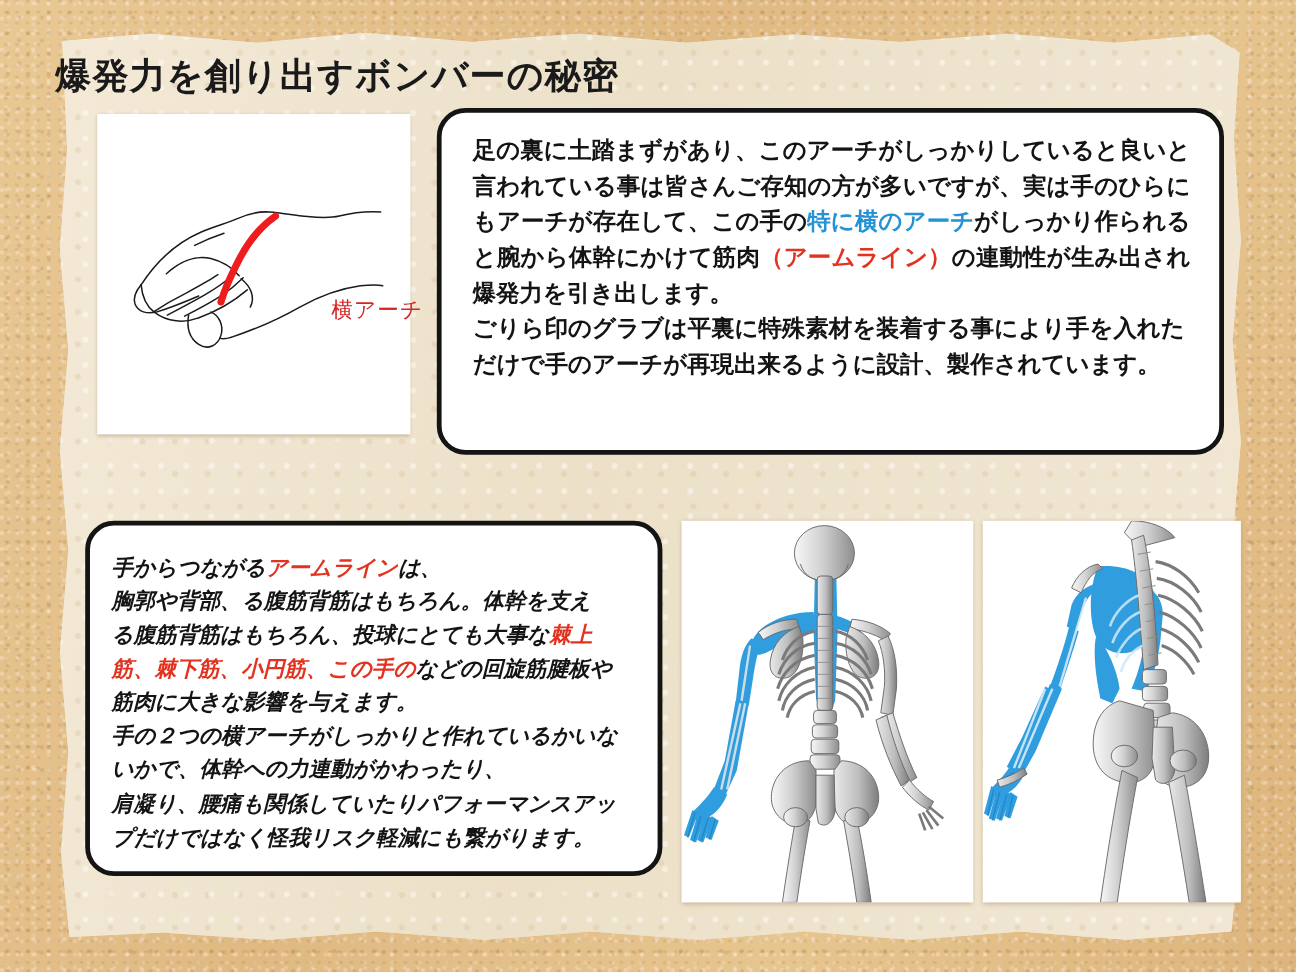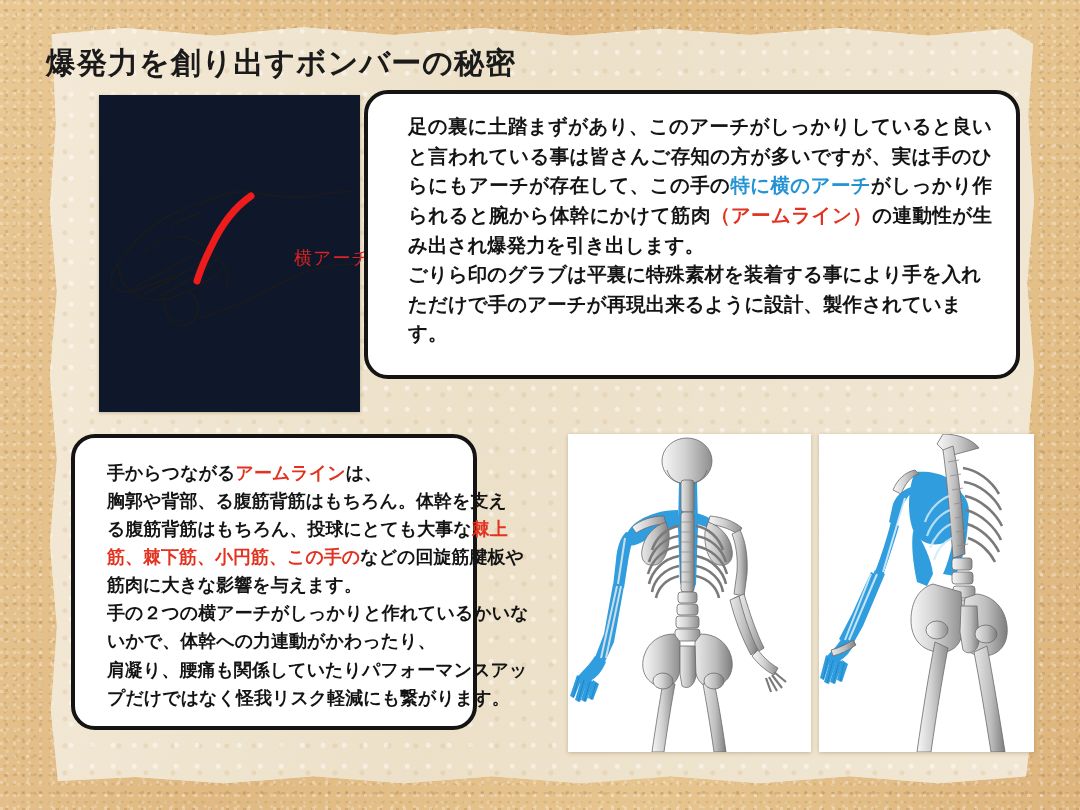--- a/index.html
+++ b/index.html
@@ -48,46 +48,45 @@
   
   #title {
     position:absolute; left:46px; top:43px; width:992px;
     text-align:left;
     font-size:30px; font-weight:700; color:#1a1a1a;
     letter-spacing:1px;
     white-space:nowrap;
   }
   
   #hand-panel {
-    position:absolute; left:99px; top:95px; width:261px; height:317px;
-    background:#0f172a;
+    position:absolute; left:81px; top:95px; width:261px; height:267px;
+    background:#ffffff;
     box-shadow:0 1px 3px rgba(120,90,50,.35);
   }
   #hand-panel svg { display:block; width:100%; height:100%; }
   .arch-label {
     position:absolute; left:195px; top:151px;
     color:#d62424; font-size:18px; font-weight:400;
     letter-spacing:1px; white-space:nowrap;
   }
   
   .bubble {
     position:absolute;
     background:#fff;
     border:4px solid #141414;
     border-radius:24px;
-    padding-left:14px;
   }
   #bubble-main { left:364px; top:90px; width:656px; height:289px; }
   #bubble-main .txt {
     padding:18px 24px 0 26px;
     font-size:19.5px; font-weight:700; line-height:1.52;
     color:#141414; text-align:justify; text-justify:inter-character;
   }
   #bubble-main .ctr { text-align:left; }
-  #bubble-sub { left:71px; top:434px; width:406px; height:296px; }
+  #bubble-sub { left:71px; top:434px; width:481px; height:296px;font-style:italic; }
   #bubble-sub .txt {
     padding:21px 14px 0 18px;
     font-size:18px; font-weight:700; line-height:1.56;
     color:#141414; white-space:nowrap;
   }
   .r { color:#e23321; }
   .b { color:#2393d6; }
   
   .skel-panel {
     position:absolute; top:434px; height:318px;

